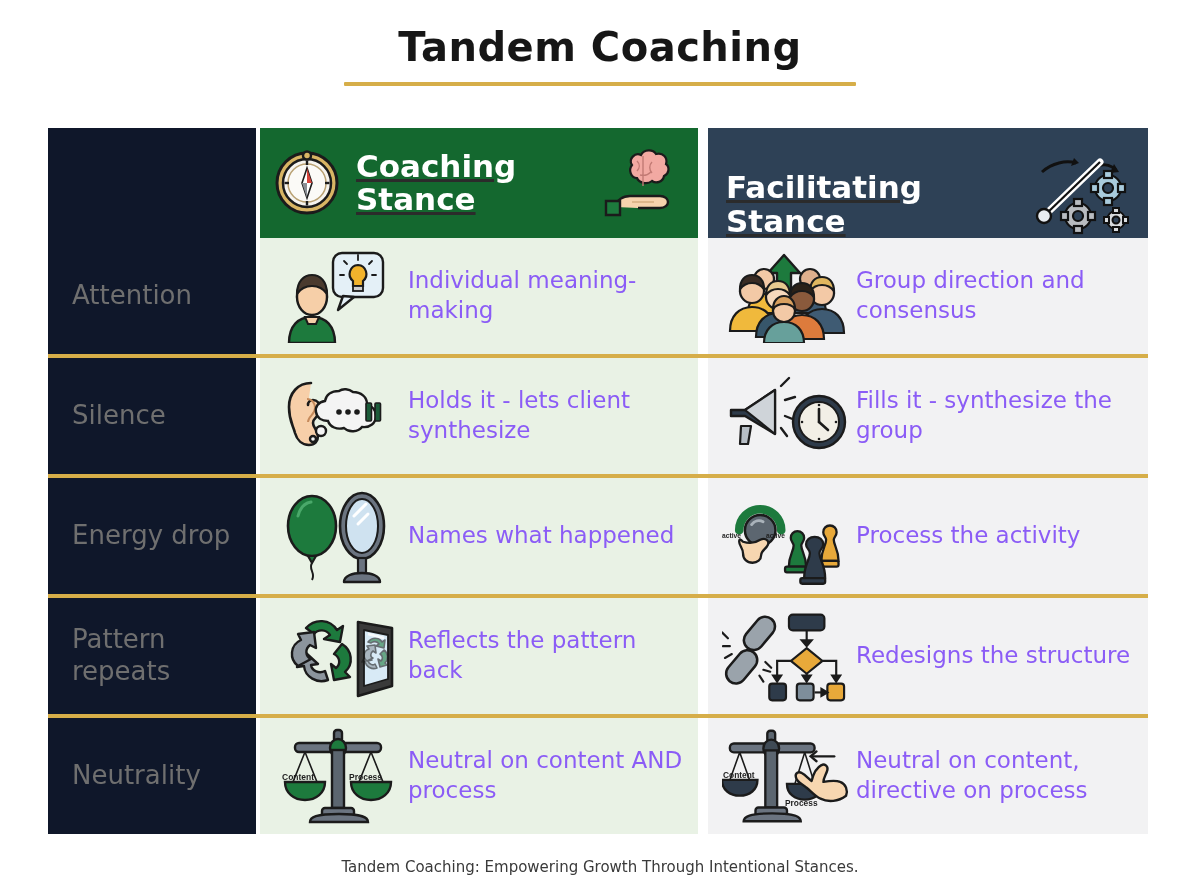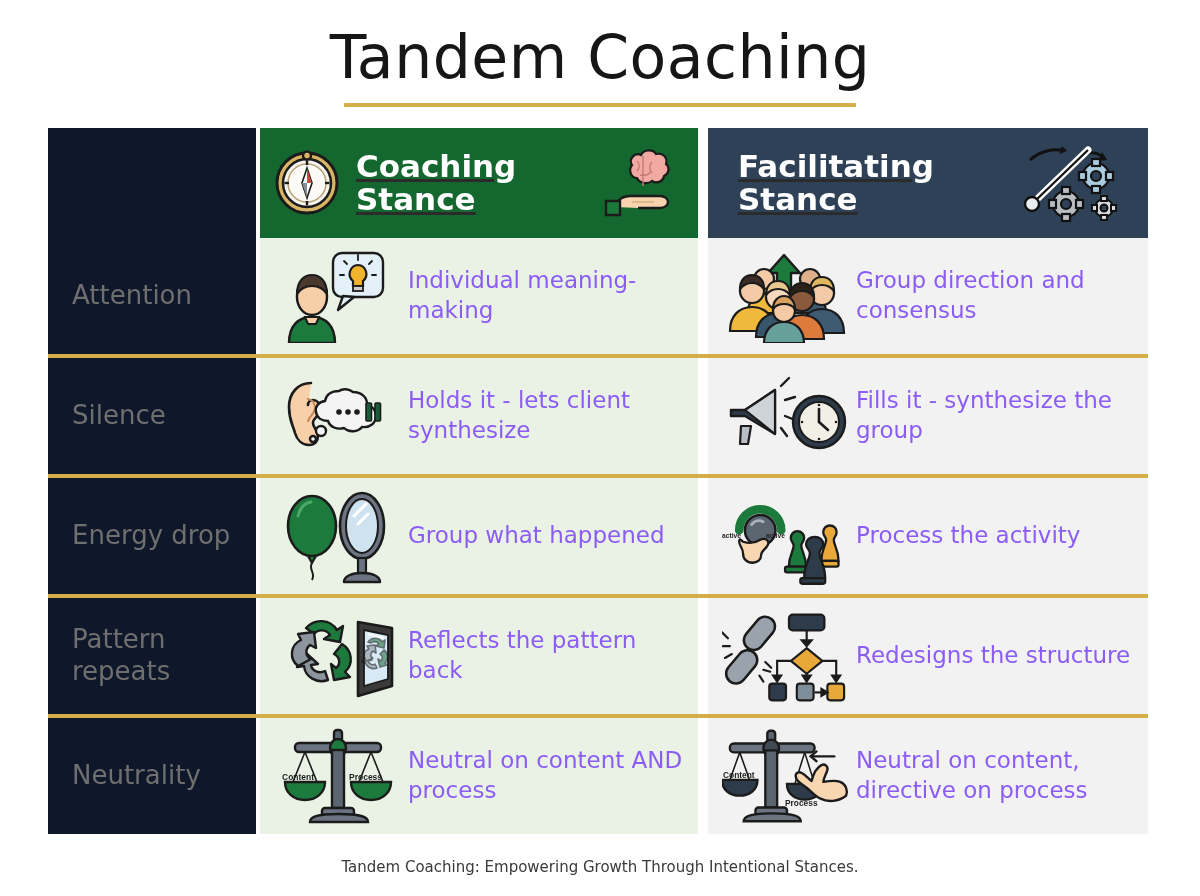--- a/index.html
+++ b/index.html
@@ -8,21 +8,21 @@
     background:#ffffff;
     font-family:"Liberation Sans", sans-serif;
     color:#2b2b2b;
     overflow:hidden;
   }
   .page{position:relative;width:1200px;height:896px;}
 
   
   .title-wrap{padding-top:26px;text-align:center;}
   .title{
-    font-size:60px;font-weight:400;letter-spacing:.5px;
+    font-size:40px;font-weight:700;letter-spacing:.5px;
     color:#161616;line-height:1.05;
     font-family:"DejaVu Sans","Liberation Sans",sans-serif;
   }
   .title-rule{
     width:512px;height:4px;background:#d6ae49;
     margin:14px auto 0 auto;border-radius:1px;
   }
 
   
   .table{
@@ -33,21 +33,21 @@
 
   .c-label{width:208px;flex:0 0 208px;background:#0f172a;display:flex;align-items:center;}
   .c-gap{width:4px;flex:0 0 4px;background:#ffffff;}
   .c-coach{width:438px;flex:0 0 438px;background:#e9f2e5;}
   .c-mid{width:10px;flex:0 0 10px;background:#ffffff;}
   .c-fac{flex:1 1 auto;background:#f2f2f3;}
 
   
   .hdr-row{height:110px;text-decoration:underline;}
   .hdr-coach{background:#14682f;display:flex;align-items:center;padding:0 14px;box-sizing:border-box;}
-  .hdr-fac{background:#2e4156;display:flex;align-items:center;padding:0 26px;box-sizing:border-box;}
+  .hdr-fac{background:#2e4156;display:flex;align-items:flex-end;padding:0 14px;box-sizing:border-box;}
   .hdr-text{
     color:#ffffff;font-weight:700;font-size:31px;line-height:1.08;
     font-family:"DejaVu Sans","Liberation Sans",sans-serif;
     flex:1 1 auto;
   }
   .hdr-coach .hdr-text{margin-left:16px;}
   .hdr-fac .hdr-text{margin-left:4px;}
   .hdr-icon{flex:0 0 auto;display:flex;align-items:center;justify-content:center;}
 
   
@@ -323,21 +323,21 @@
               <ellipse cx="82" cy="40" rx="22" ry="33" fill="#6b7480" stroke="#1b1b1b" stroke-width="2.6"></ellipse>
               <ellipse cx="82" cy="40" rx="16" ry="27" fill="#cfe2f0" stroke="#1b1b1b" stroke-width="2"></ellipse>
               <g stroke="#ffffff" stroke-width="3" stroke-linecap="round">
                 <line x1="74" y1="30" x2="86" y2="18"></line>
                   <line x1="78" y1="38" x2="88" y2="28"></line>
               </g>
               <rect x="78" y="72" width="8" height="16" fill="#6b7480" stroke="#1b1b1b" stroke-width="2.2"></rect>
               <path d="M64 96c0-6 8-9 18-9s18 3 18 9z" fill="#6b7480" stroke="#1b1b1b" stroke-width="2.4" stroke-linejoin="round"></path>
             </svg>
           </span>
-          <span class="cell-txt">Group what happened</span>
+          <span class="cell-txt">Names what happened</span>
         </div>
       </div>
       <div class="c-mid"></div>
       <div class="c-fac">
         <div class="cell">
           <span class="cell-icon">
             <svg width="134" height="100" viewBox="0 0 134 100">
               <path d="M18 44a22 22 0 0144 0" fill="none" stroke="#1d7a3d" stroke-width="9" stroke-linecap="round"></path>
               <circle cx="40" cy="44" r="16" fill="#5c6670" stroke="#1b1b1b" stroke-width="2.6"></circle>
               <path d="M31 38c3-4 8-5 12-3" fill="none" stroke="#aab3bb" stroke-width="3" stroke-linecap="round"></path>

